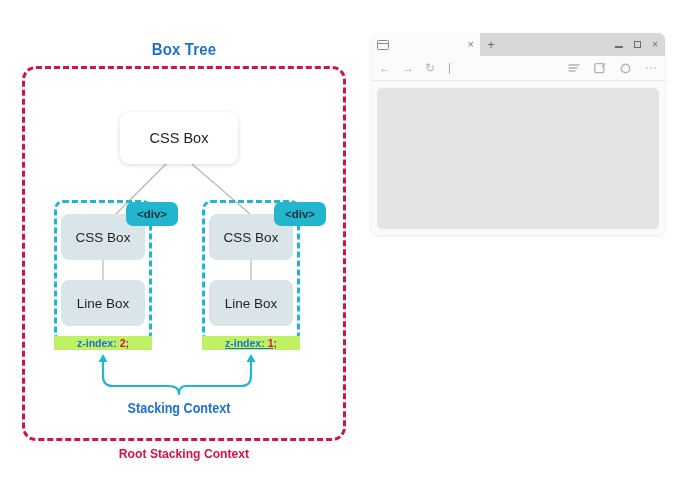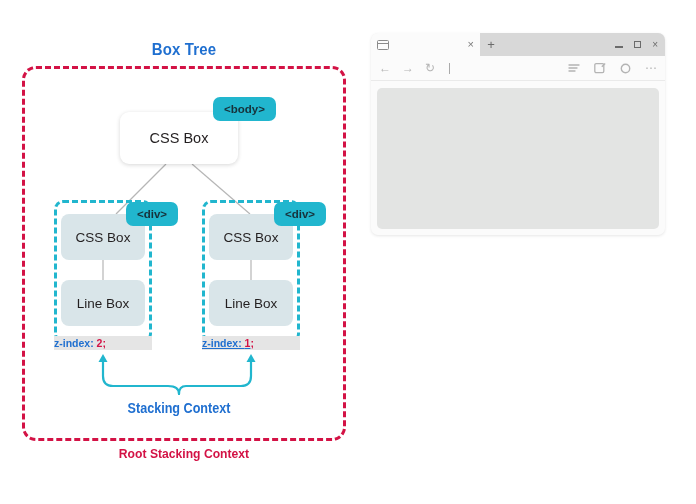--- a/index.html
+++ b/index.html
@@ -124,25 +124,25 @@
   }
   #css-box-1  { left: 61px;  top: 214px; }
   #line-box-1 { left: 61px;  top: 280px; }
   #css-box-2  { left: 209px; top: 214px; }
   #line-box-2 { left: 209px; top: 280px; }
 
   
   .zindex-label {
     position: absolute;
     width: 98px;
-    text-align: left;
+    text-align: center;
     font-size: 10.5px;
     font-weight: bold;
     color: #1f6fd0;
-    background: #e5e5e5;
+    background: #bef264;
     padding: 1px 0;
   }
   .zindex-label .num { color: #d31245; }
   #zindex-label-1 { left: 54px;  top: 336px; }
   #zindex-label-2 { left: 202px; top: 336px; text-decoration: underline; }
 
   #stacking-context-label {
     position: absolute;
     left: 84px; top: 400px;
     width: 190px;
@@ -301,23 +301,20 @@
 
     <polygon points="103,354 98.5,362 107.5,362" fill="#21b6ce"></polygon>
     <polygon points="251,354 246.5,362 255.5,362" fill="#21b6ce"></polygon>
   </svg>
 
   <div class="stacking-ctx" id="stacking-ctx-1"></div>
   <div class="stacking-ctx" id="stacking-ctx-2"></div>
 
   <div id="root-css-box">
     <span>CSS Box</span>
-  </div>
-  <div class="tag-badge" id="tag-body">
-    <span>&lt;body&gt;</span>
   </div>
 
   <div class="child-box" id="css-box-1">
     <span>CSS Box</span>
   </div>
   <div class="child-box" id="line-box-1">
     <span>Line Box</span>
   </div>
   <div class="tag-badge" id="tag-div-1">
     <span>&lt;div&gt;</span>

